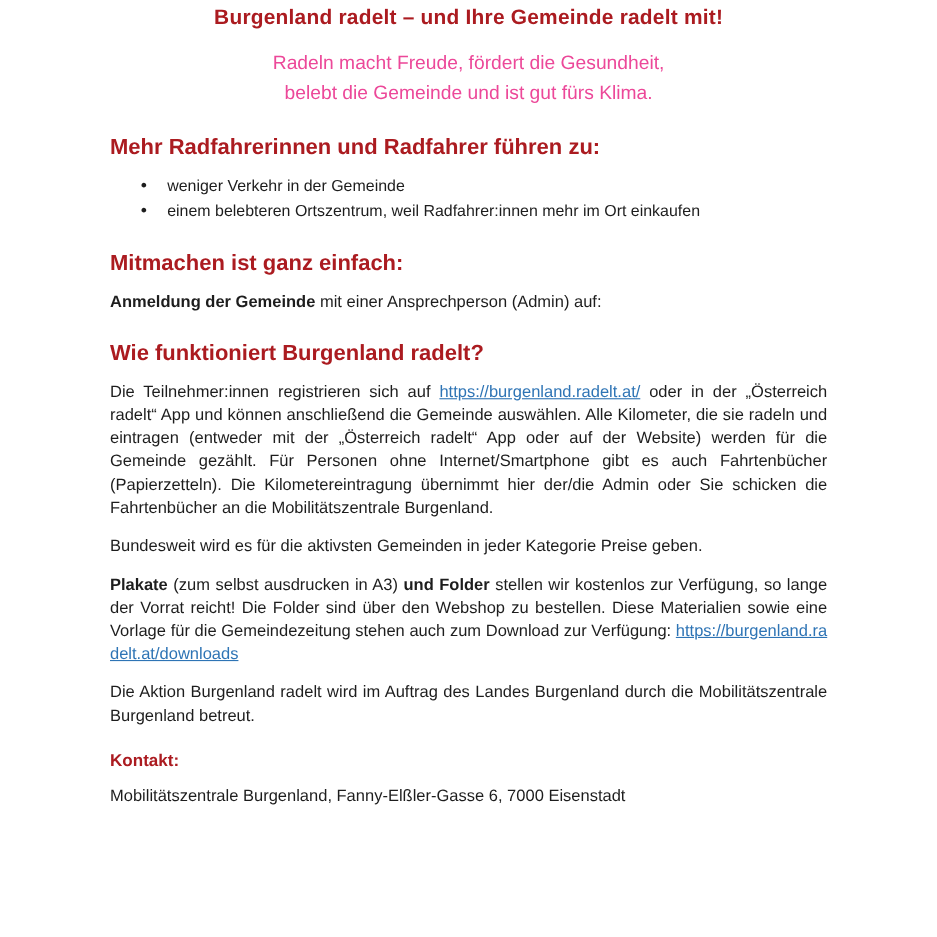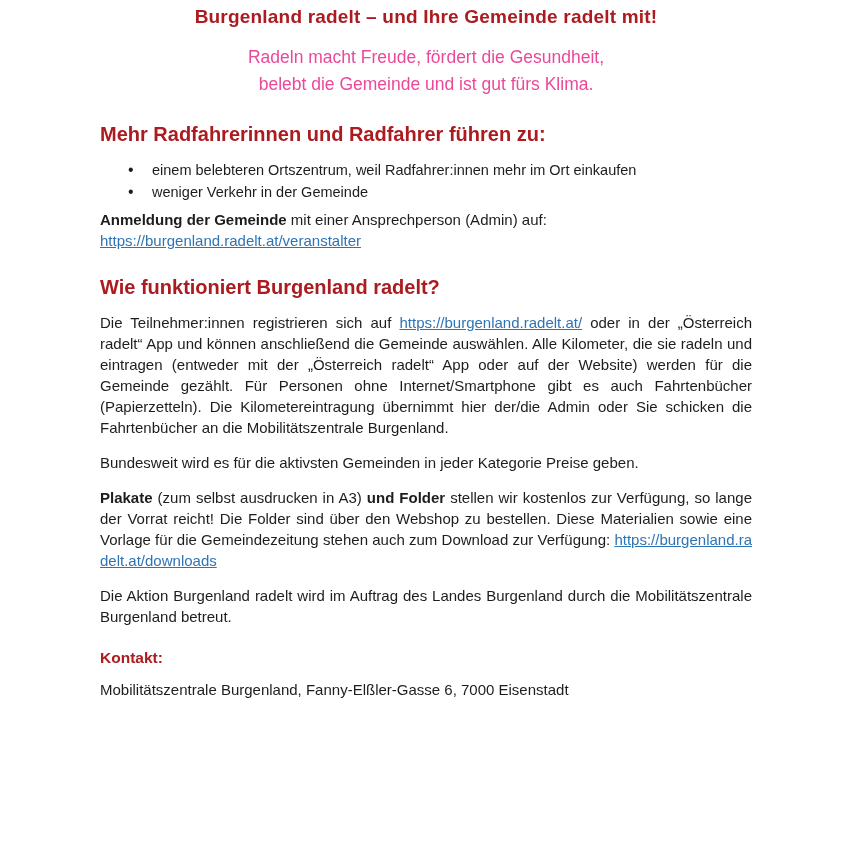--- a/index.html
+++ b/index.html
@@ -89,27 +89,28 @@
 <div class="page">
 
   <h1 class="doc-title">Burgenland radelt – und Ihre Gemeinde radelt mit!</h1>
 
   <p class="subtitle"><span>Radeln macht Freude, fördert die Gesundheit,</span><br>
   <span>belebt die Gemeinde und ist gut fürs Klima.</span></p>
 
   <h2 class="section-heading">Mehr Radfahrerinnen und Radfahrer führen zu:</h2>
 
   <ul class="bullet-list">
+    <li>weniger Verkehr in der Gemeinde</li>
     <li>einem belebteren Ortszentrum, weil Radfahrer:innen mehr im Ort einkaufen</li>
-    <li>weniger Verkehr in der Gemeinde</li>
   </ul>
 
+  <h2 class="section-heading">Mitmachen ist ganz einfach:</h2>
 
   <p class="body-text"><span class="bold">Anmeldung der Gemeinde</span><span> mit einer Ansprechperson (Admin) auf:</span><br>
-  <a class="doc-link">https://burgenland.radelt.at/veranstalter</a></p>
+  </p>
 
   <h2 class="section-heading">Wie funktioniert Burgenland radelt?</h2>
 
   <p class="body-text justified"><span>Die Teilnehmer:innen registrieren sich auf </span><a class="doc-link">https://burgenland.radelt.at/</a><span> oder in der „Österreich radelt“ App und können anschließend die Gemeinde auswählen. Alle Kilometer, die sie radeln und eintragen (entweder mit der „Österreich radelt“ App oder auf der Website) werden für die Gemeinde gezählt. Für Personen ohne Internet/Smartphone gibt es auch Fahrtenbücher (Papierzetteln). Die Kilometereintragung übernimmt hier der/die Admin oder Sie schicken die Fahrtenbücher an die Mobilitätszentrale Burgenland.</span></p>
 
 
   <p class="body-text">Bundesweit wird es für die aktivsten Gemeinden in jeder Kategorie Preise geben.</p>
 
 
   <p class="body-text justified"><span class="bold">Plakate</span><span> (zum selbst ausdrucken in A3) </span><span class="bold">und Folder</span><span> stellen wir kostenlos zur Verfügung, so lange der Vorrat reicht! Die Folder sind über den Webshop zu bestellen. Diese Materialien sowie eine Vorlage für die Gemeindezeitung stehen auch zum Download zur Verfügung: </span><a class="doc-link">https://burgenland.radelt.at/downloads</a></p>

